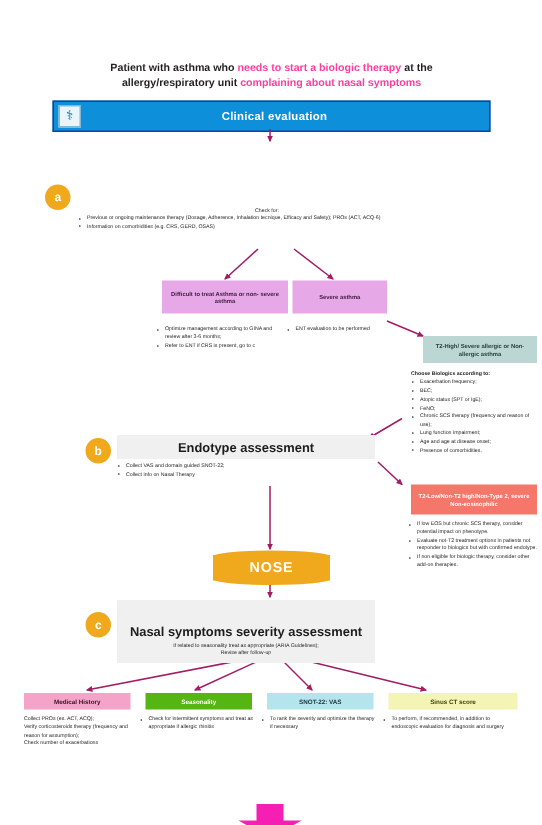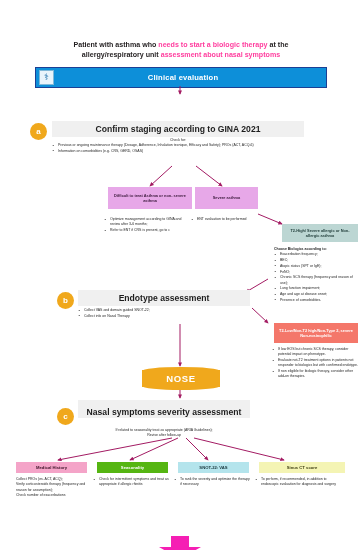--- a/index.html
+++ b/index.html
@@ -99,21 +99,21 @@
   
   .conn{position:absolute;left:0;top:0;width:361px;height:550px;pointer-events:none;}
 </style>
 </head>
 <body>
 
 <div class="page">
 
   <div class="hdr">
     <span>Patient with asthma who </span><span class="pink">needs to start a biologic therapy</span><span> at the</span><br>
-    <span>allergy/respiratory unit </span><span class="pink">assessment about nasal symptoms</span>
+    <span>allergy/respiratory unit </span><span class="pink">complaining about nasal symptoms</span>
   </div>
 
   <div class="ce-bar">
     <div class="ce-icon">⚕</div>
     <div class="ce-label">Clinical evaluation</div>
   </div>
 
   <svg class="conn" viewBox="0 0 361 550">
     <defs>
       <marker id="ah" markerWidth="5" markerHeight="5" refX="3.6" refY="2" orient="auto">
@@ -137,21 +137,20 @@
     <line x1="180" y1="352" x2="180" y2="362" stroke="#a31b63" stroke-width="1" marker-end="url(#ah)"></line>
 
     <line x1="172" y1="402" x2="58" y2="424" stroke="#a31b63" stroke-width="1" marker-end="url(#ah)"></line>
     <line x1="178" y1="402" x2="130" y2="424" stroke="#a31b63" stroke-width="1" marker-end="url(#ah)"></line>
     <line x1="186" y1="402" x2="208" y2="424" stroke="#a31b63" stroke-width="1" marker-end="url(#ah)"></line>
     <line x1="194" y1="402" x2="284" y2="424" stroke="#a31b63" stroke-width="1" marker-end="url(#ah)"></line>
   </svg>
 
 
   <div class="circle" style="left:30px;top:87px;">a</div>
-  <div class="gbar" style="left:52px;top:85px;width:252px;height:16px;">Confirm staging according to GINA 2021</div>
   <div class="tiny center" style="left:52px;top:102px;width:252px;">Check for:</div>
   <div class="tiny" style="left:52px;top:107px;width:250px;">
     <ul class="blist">
       <li>Previous or ongoing maintenance therapy (Dosage, Adherence, Inhalation tecnique, Efficacy and Safety); PROs (ACT, ACQ-6)</li>
       <li>Information on comorbidities (e.g. CRS, GERD, OSAS)</li>
     </ul>
   </div>
 
   <div class="box box-violet" style="left:108px;top:151px;width:80px;height:22px;padding:0 2px;">
     <span>
@@ -212,21 +211,21 @@
     <ul class="blist">
       <li>If low EOS but chronic SCS therapy, consider potential impact on phenotype.</li>
       <li>Evaluate not-T2 treatment options in patients not responder to biologics but with confirmed endotype.</li>
       <li>If non eligible for biologic therapy, consider other add-on therapies.</li>
     </ul>
   </div>
 
   <div class="banner" style="left:142px;top:334px;width:78px;">NOSE</div>
 
   <div class="circle" style="left:57px;top:372px;">c</div>
-  <div class="gbar" style="left:78px;top:364px;width:172px;height:18px;flex-direction:row;align-items:flex-end;">
+  <div class="gbar" style="left:78px;top:364px;width:172px;height:42px;flex-direction:row;">
     <span>Nasal symptoms severity assessment</span>
   </div>
   <div class="tiny center" style="left:78px;top:392px;width:172px;">
     <div>If related to seasonality treat as appropriate (ARIA Guidelines);</div>
     <div>Revise after follow-up</div>
   </div>
 
   <div class="tab tab-pink" style="left:16px;top:426px;width:71px;">Medical History</div>
   <div class="tiny" style="left:16px;top:441px;width:72px;">
     <div>Collect PROs (es. ACT, ACQ);</div>

